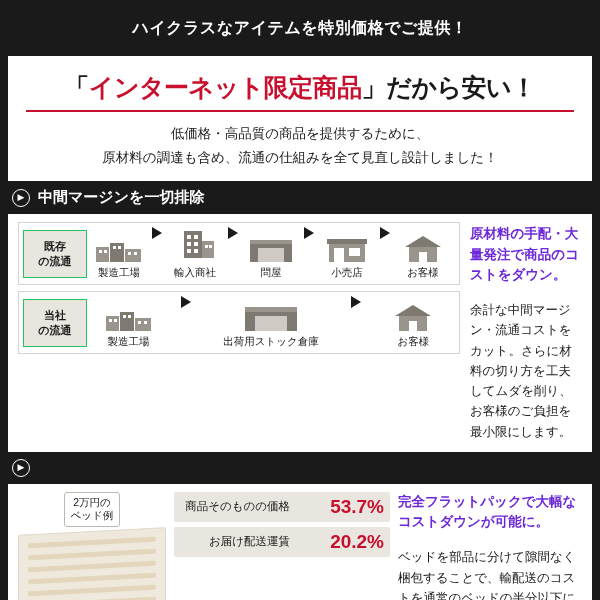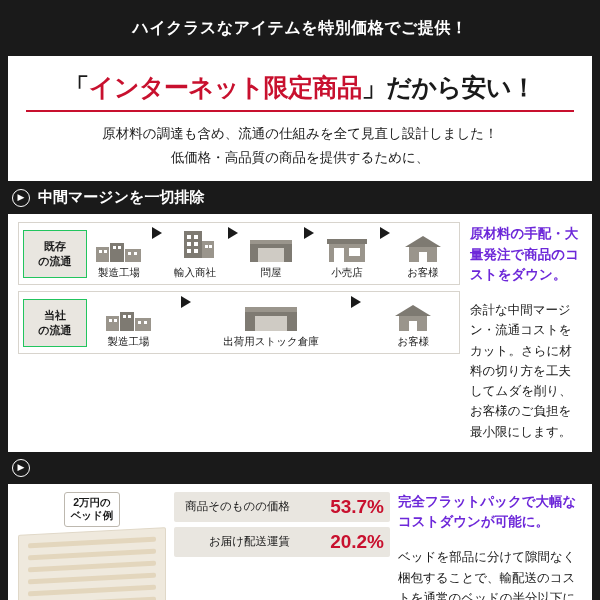--- a/index.html
+++ b/index.html
@@ -82,21 +82,21 @@
   
   .cost-body{
     background:#ffffff;margin:0 8px 8px;padding:8px 10px 8px;
     display:flex;gap:8px;
   }
   .cost-left{flex:0 0 372px;}
   .cost-top{display:flex;gap:8px;align-items:flex-start;}
   .bed-wrap{flex:0 0 148px;text-align:center;}
   .bed-label{
     display:inline-block;border:1px solid #bdb8af;border-radius:3px;
-    font-size:10.5px;line-height:1.3;padding:3px 6px;color:#1a1a1a;background:#fff;font-weight:bold;
+    font-size:10.5px;line-height:1.3;padding:3px 6px;color:#1a1a1a;background:#fff;
   }
   .bed-img{
     margin-top:4px;height:96px;background:#efe9dd;border:1px solid #e0d8c8;
     position:relative;overflow:hidden;border-radius:2px;
     transform:skewY(-3deg);
   }
   .slat{position:absolute;left:6%;width:88%;height:5px;background:#e3d6bd;border-radius:2px;}
 
   .bars{flex:1 1 auto;}
   .bar-row{
@@ -117,22 +117,22 @@
   <div class="top-band">
     <div class="headline">ハイクラスなアイテムを特別価格でご提供！</div>
   </div>
 
   <div class="hero">
     <div class="hero-title">
       <span>「</span><span class="red">インターネット限定商品</span><span>」だから安い！</span>
     </div>
     <div class="hero-rule"></div>
     <div class="hero-sub">
+      <div>低価格・高品質の商品を提供するために、</div>
       <div>原材料の調達も含め、流通の仕組みを全て見直し設計しました！</div>
-      <div>低価格・高品質の商品を提供するために、</div>
     </div>
   </div>
 
   <div class="sec-head">
     <span class="arrow-circle">▶</span>
     <span>中間マージンを一切排除</span>
   </div>
 
   <div class="sec-body">
     <div class="flow-col">

